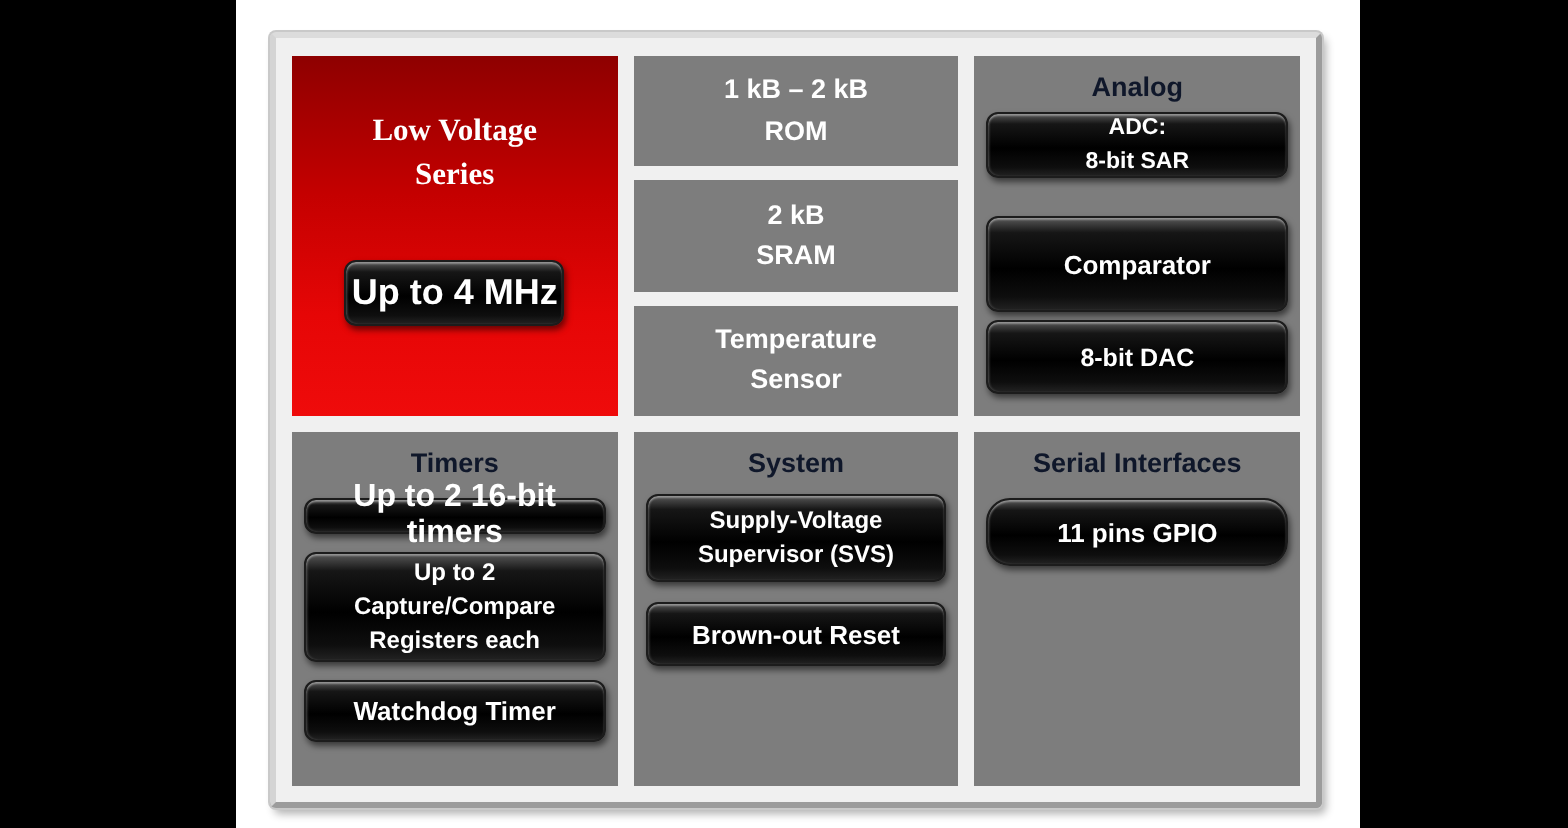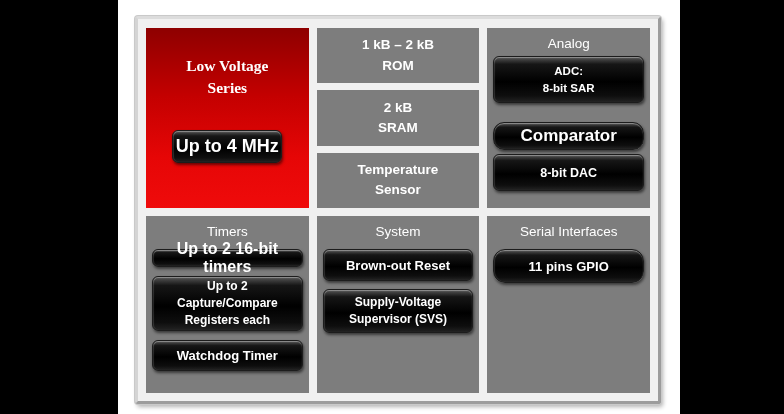--- a/index.html
+++ b/index.html
@@ -28,33 +28,33 @@
   }
   .lv-title{
     color:#fff;font-weight:bold;font-size:15.5px;line-height:1.45;text-align:center;
     margin-top:27px;white-space:pre-line;font-family:Liberation Serif, serif;
   }
   .memcol{display:flex;flex-direction:column;gap:7px;min-width:0;}
   .memblock{
     flex:1;background:#7d7d7d;color:#fff;font-weight:bold;font-size:13.5px;line-height:1.5;
     display:flex;align-items:center;justify-content:center;text-align:center;white-space:pre-line;
   }
-  .heading{color:#ffffff;font-weight:normal;font-size:13.5px;margin-top:8px;flex:0 0 auto;}
+  .heading{color:#0f172a;font-weight:bold;font-size:13.5px;margin-top:8px;flex:0 0 auto;}
   .btn{
     align-self:stretch;flex:0 0 auto;box-sizing:border-box;
     background:linear-gradient(180deg,#575757 0%,#161616 16%,#000 55%,#0e0e0e 86%,#222 100%);
     border:1px solid #1c1c1c;border-radius:6px;
     color:#fff;font-weight:bold;text-align:center;white-space:pre-line;
     display:flex;align-items:center;justify-content:center;
     box-shadow:inset 0 1px 1px rgba(255,255,255,0.35), inset 1px 0 1px rgba(255,255,255,0.12),
                1px 2px 3px rgba(0,0,0,0.55);
   }
   .lv-btn{align-self:center;width:110px;height:33px;margin-top:30px;font-size:18px;}
-  .btn-adc{margin-top:5px;height:47px;font-size:11.5px;line-height:1.4;}
-  .btn-cmp{margin-top:19px;height:28px;font-size:17px;border-radius:11px;}
+  .btn-adc{margin-top:5px;height:33px;font-size:11.5px;line-height:1.4;}
+  .btn-cmp{margin-top:19px;height:48px;font-size:13px;}
   .btn-dac{margin-top:4px;height:37px;font-size:12.5px;}
   .btn-t1{margin-top:10px;height:18px;font-size:16px;}
   .btn-t2{margin-top:9px;height:55px;font-size:12px;line-height:1.4;}
   .btn-t3{margin-top:9px;height:31px;font-size:13px;text-align:center;}
   .btn-s1{margin-top:10px;height:32px;font-size:13px;}
   .btn-s2{margin-top:8px;height:44px;font-size:12px;line-height:1.4;}
   .btn-g1{margin-top:10px;height:34px;font-size:13px;border-radius:12px;}
 </style>
 </head>
 <body>
@@ -89,23 +89,23 @@
       <div class="heading">Timers</div>
       <div class="btn btn-t1">Up to 2 16-bit timers</div>
       <div class="btn btn-t2">Up to 2
 Capture/Compare
 Registers each</div>
       <div class="btn btn-t3">Watchdog Timer</div>
     </div>
 
     <div class="panel">
       <div class="heading">System</div>
-      <div class="btn btn-s1">Brown-out Reset</div>
       <div class="btn btn-s2">Supply-Voltage
 Supervisor (SVS)</div>
+      <div class="btn btn-s1">Brown-out Reset</div>
     </div>
 
     <div class="panel">
       <div class="heading">Serial Interfaces</div>
       <div class="btn btn-g1">11 pins GPIO</div>
     </div>
 
   </div>
 </div>
 

